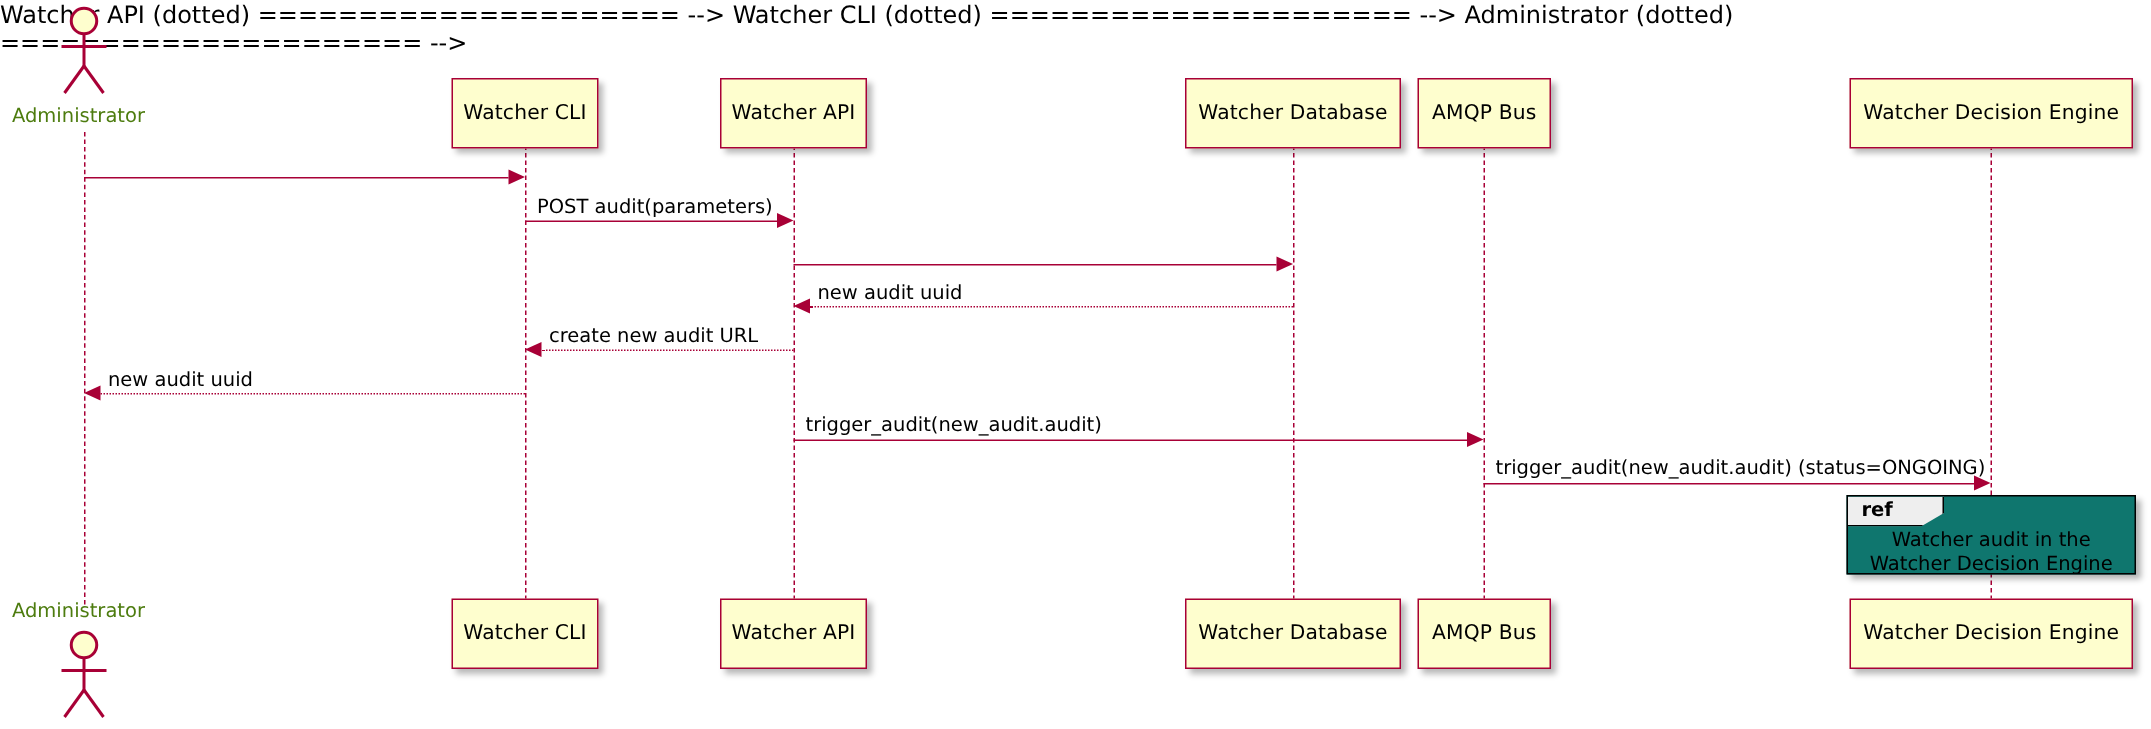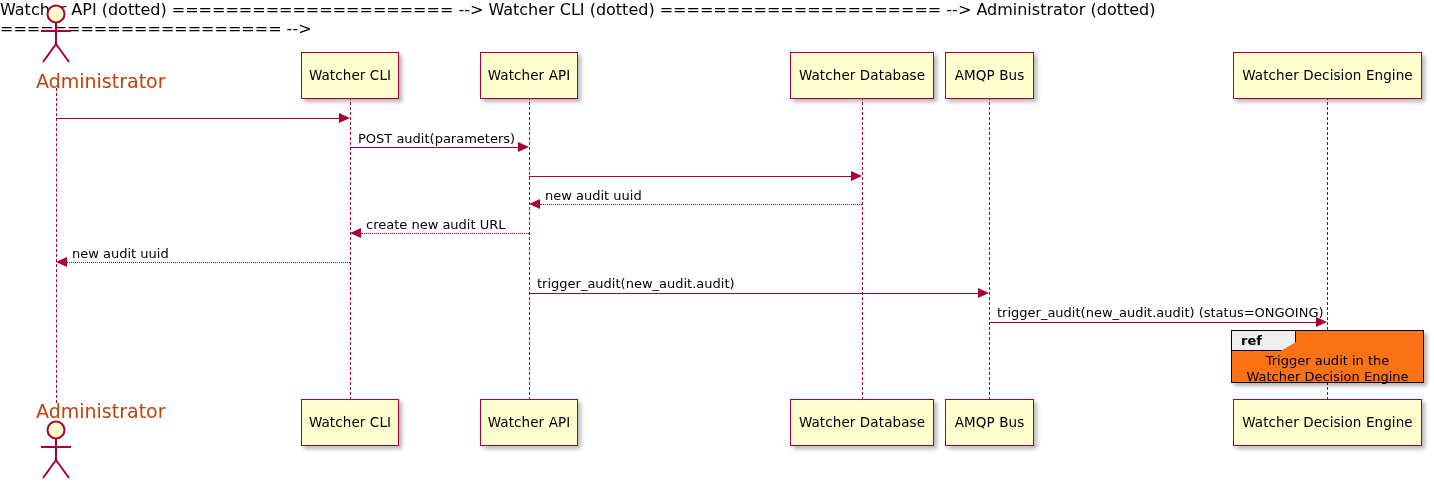--- a/index.html
+++ b/index.html
@@ -30,24 +30,23 @@
     align-items: center;
     justify-content: center;
     height: 47px;
     box-shadow: 3px 3px 4px rgba(0,0,0,0.28);
     white-space: nowrap;
     letter-spacing: 0.1px;
   }
   
   .actor-label {
     position: absolute;
-    font-size: 19px;
-    color: #c2410c;
+    font-size: 13px;
+    color: #4d7c0f;
     white-space: nowrap;
-    margin-left: 28px;
   }
   .actor-figure {
     position: absolute;
     width: 44px;
     height: 56px;
   }
   
   .lifeline {
     position: absolute;
     width: 0;
@@ -81,21 +80,21 @@
     position: absolute;
     font-size: 13px;
     color: #000000;
     white-space: nowrap;
     line-height: 1;
   }
   
   .ref-box {
     position: absolute;
     box-sizing: border-box;
-    background: #f97316;
+    background: #0f766e;
     border: 1.5px solid #000000;
     box-shadow: 3px 3px 4px rgba(0,0,0,0.30);
   }
   .ref-tab {
     position: absolute;
     left: 0;
     top: 0;
     height: 20px;
     background: #EEEEEE;
     border-right: 1.5px solid #000000;
@@ -202,21 +201,21 @@
   <div class="msg-label" style="left:997px; top:306px;">trigger_audit(new_audit.audit) (status=ONGOING)</div>
   <div class="msg-line" style="left:989px; top:322px; width:327px;"></div>
   <div class="arrow-head right" style="left:1316px; top:317px;"></div>
 
   
   <div class="ref-box" style="left:1231px; top:330px; width:193px; height:53px;">
     <div class="ref-tab" style="width:64px;">
       <span>ref</span>
     </div>
     <div class="ref-body">
-      <div>Trigger audit in the</div>
+      <div>Watcher audit in the</div>
       <div>Watcher Decision Engine</div>
     </div>
   </div>
 
   
   <div class="participant" style="left:301px; top:399px; width:98px;">
     <span>Watcher CLI</span>
   </div>
   <div class="participant" style="left:480px; top:399px; width:98px;">
     <span>Watcher API</span>

